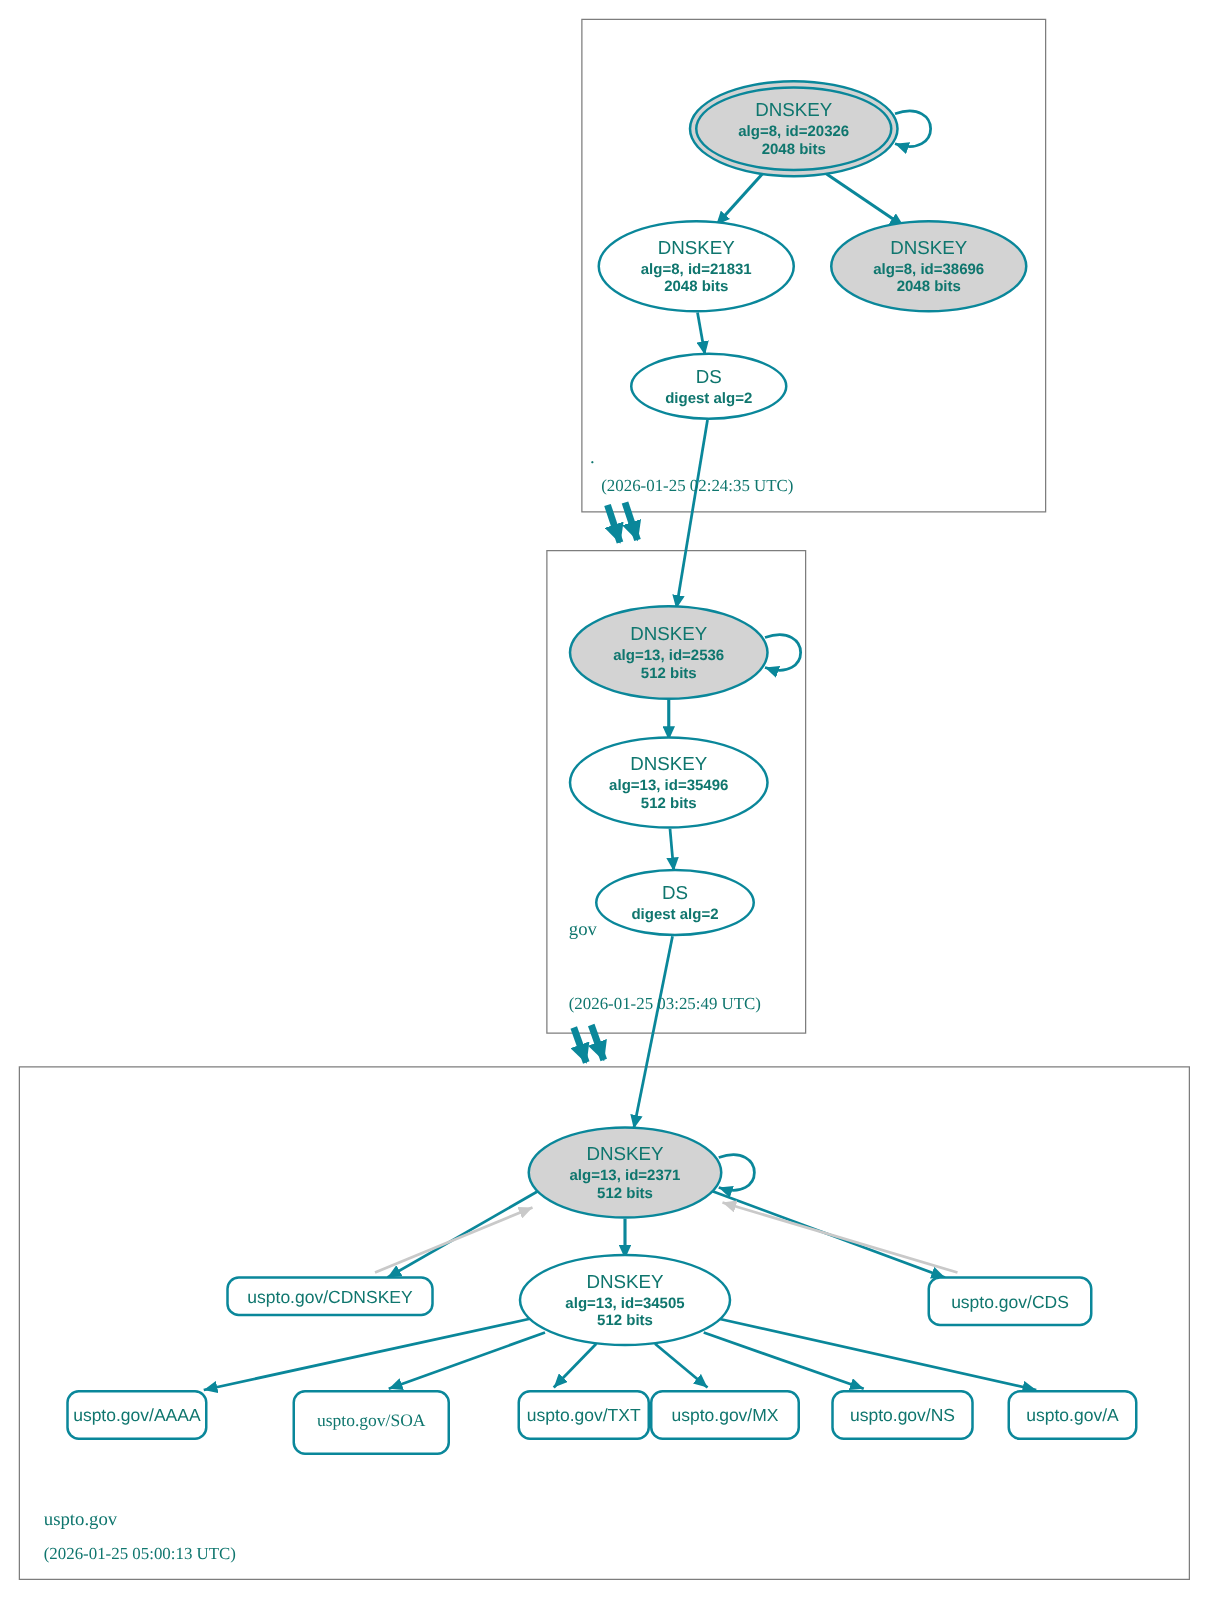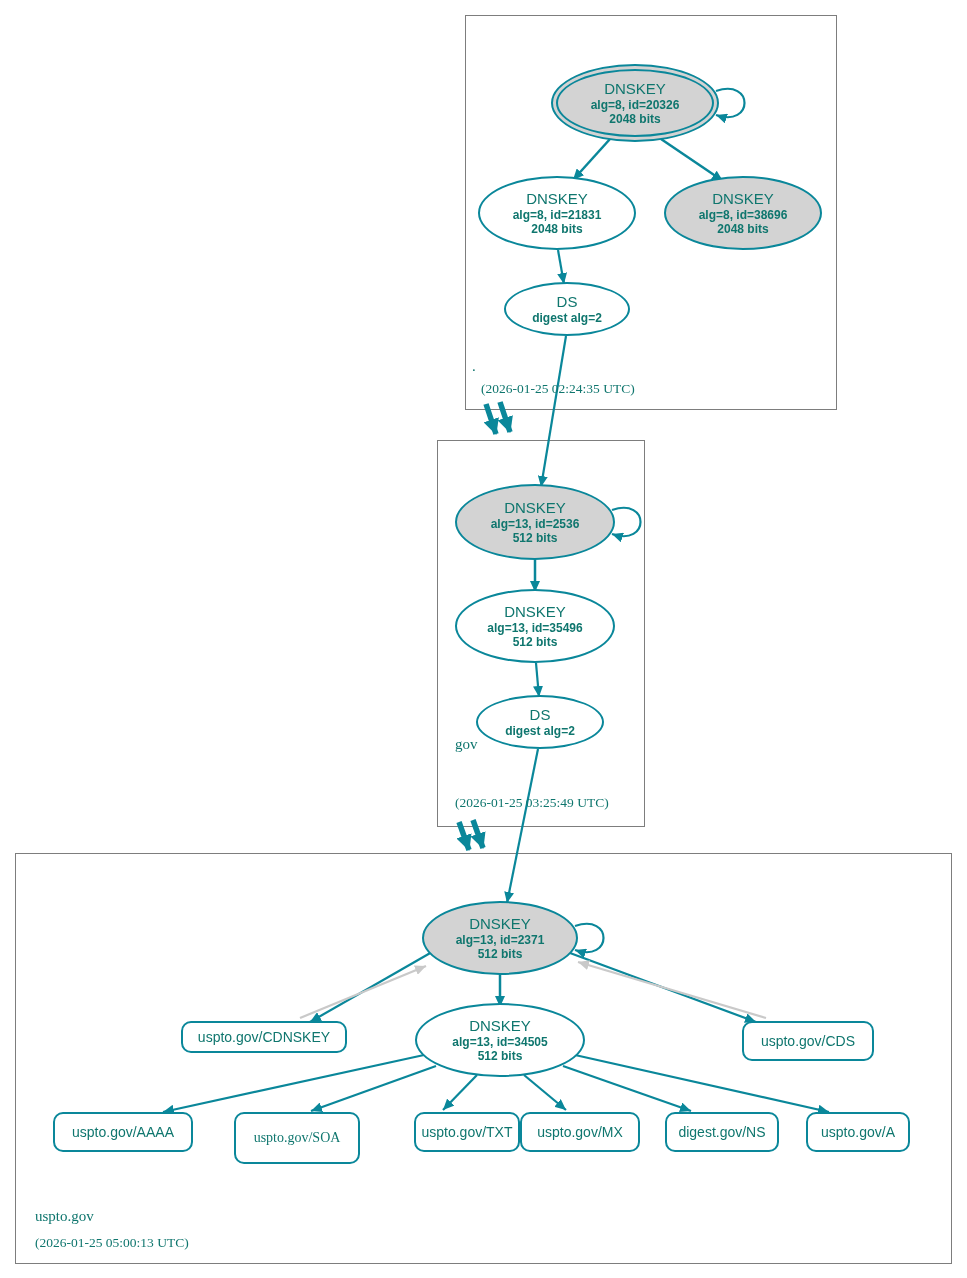--- a/index.html
+++ b/index.html
@@ -145,34 +145,34 @@
     <div class="ndetail">512 bits</div>
   </div>
 
   <div class="node rrset" style="left:160px;top:1021px;width:166px;height:32px;margin-left:21px;">
     <span>uspto.gov/CDNSKEY</span>
   </div>
   <div class="node rrset" style="left:742px;top:1021px;width:132px;height:40px;">
     <span>uspto.gov/CDS</span>
   </div>
 
-  <div class="node rrset" style="left:53px;top:1112px;width:140px;height:40px;">
+  <div class="node rrset" style="left:53px;top:1112px;width:113px;height:40px;">
     <span>uspto.gov/AAAA</span>
   </div>
   <div class="node rrset" style="left:234px;top:1112px;width:126px;height:52px;font-family:Liberation Serif, serif;">
     <span>uspto.gov/SOA</span>
   </div>
   <div class="node rrset" style="left:370px;top:1112px;width:106px;height:40px;margin-left:44px;">
     <span>uspto.gov/TXT</span>
   </div>
   <div class="node rrset" style="left:520px;top:1112px;width:120px;height:40px;">
     <span>uspto.gov/MX</span>
   </div>
   <div class="node rrset" style="left:665px;top:1112px;width:114px;height:40px;">
-    <span>digest.gov/NS</span>
+    <span>uspto.gov/NS</span>
   </div>
   <div class="node rrset" style="left:806px;top:1112px;width:104px;height:40px;">
     <span>uspto.gov/A</span>
   </div>
 
   <div class="zone-label" style="left:35px;top:1208px;">uspto.gov</div>
   <div class="zone-timestamp" style="left:35px;top:1235px;">(2026-01-25 05:00:13 UTC)</div>
 
 </div>
 

